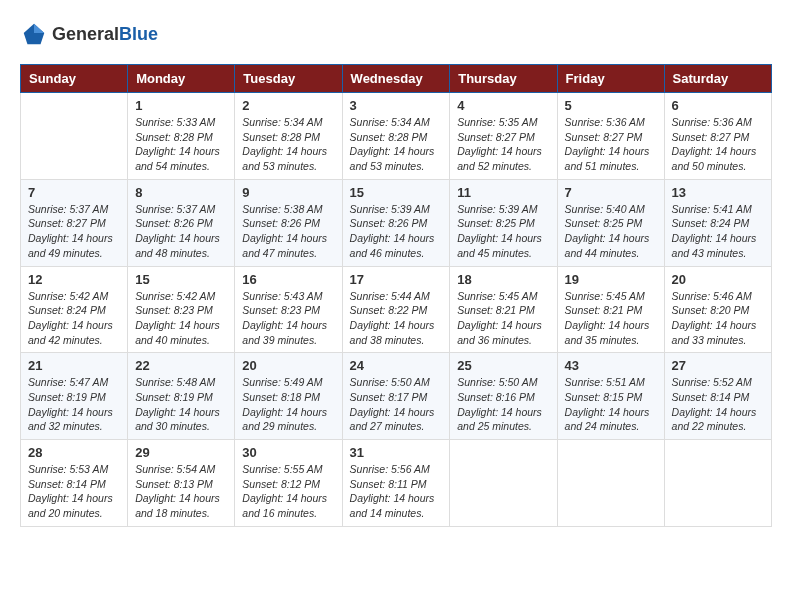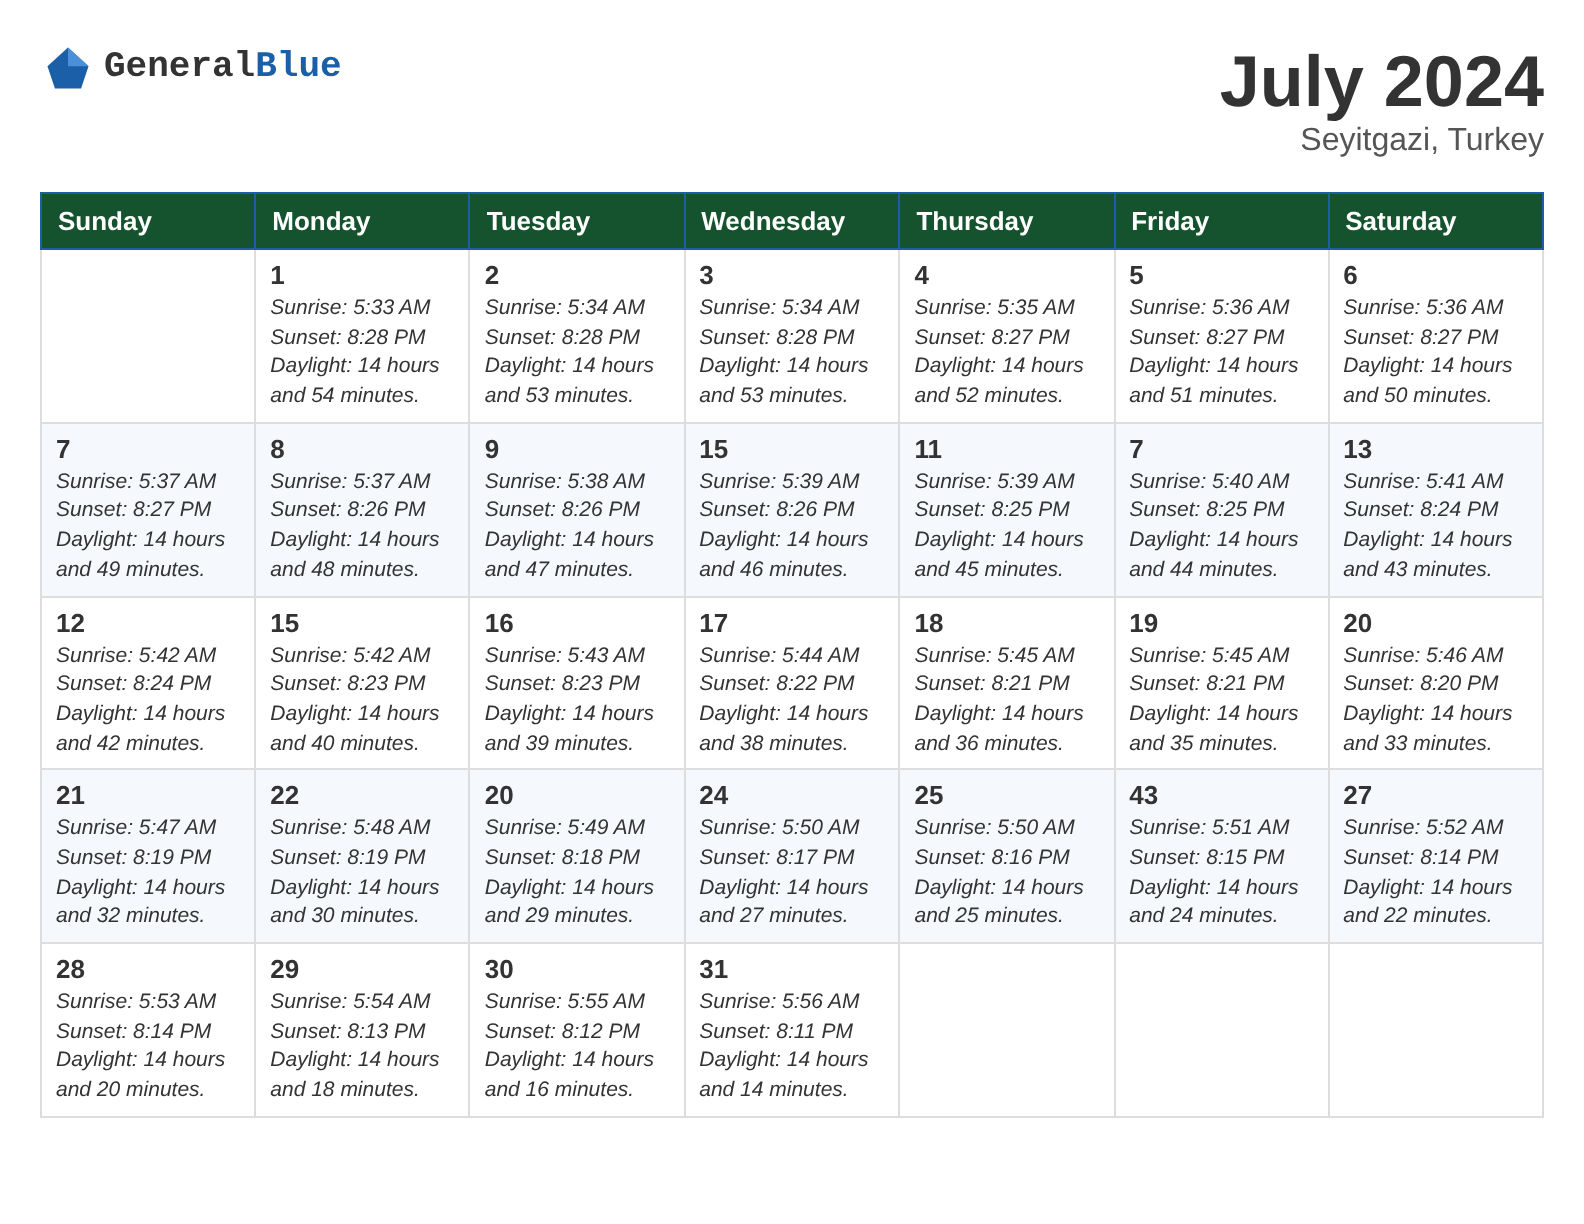--- a/index.html
+++ b/index.html
@@ -13,21 +13,20 @@
     .header {
       display: flex;
       justify-content: space-between;
       align-items: flex-start;
       margin-bottom: 16px;
     }
     .logo {
       display: flex;
       align-items: center;
       gap: 4px;
-      font-family: Liberation Mono, monospace;
     }
     .logo-text-general {
       font-size: 18px;
       font-weight: bold;
       color: #333;
     }
     .logo-text-blue {
       font-size: 18px;
       font-weight: bold;
       color: #1a5fa8;
@@ -47,21 +46,21 @@
     .location-title {
       font-size: 16px;
       color: #555;
     }
     table {
       width: 100%;
       border-collapse: collapse;
       border: 1px solid #ccc;
     }
     th {
-      background-color: #14532d;
+      background-color: #7f1d1d;
       color: white;
       text-align: left;
       padding: 6px 8px;
       font-size: 13px;
       font-weight: bold;
       border: 1px solid #1a5fa8;
     }
     td {
       vertical-align: top;
       padding: 5px 7px;
@@ -100,24 +99,20 @@
 <div class="header">
   <div class="logo">
     <svg class="logo-icon" viewBox="0 0 30 30" xmlns="http://www.w3.org/2000/svg">
       <polygon points="15,4 26,14 22,26 8,26 4,14" fill="#1a5fa8"></polygon>
       <polygon points="15,4 26,14 15,14" fill="#4a90d9"></polygon>
     </svg>
     <span>
       <span class="logo-text-general">General</span><span class="logo-text-blue">Blue</span>
     </span>
   </div>
-  <div class="title-block">
-    <div class="month-title">July 2024</div>
-    <div class="location-title">Seyitgazi, Turkey</div>
-  </div>
 </div>
 
 <table>
   <thead>
     <tr>
     <th>Sunday</th>
         <th>Monday</th>
         <th>Tuesday</th>
         <th>Wednesday</th>
         <th>Thursday</th>

